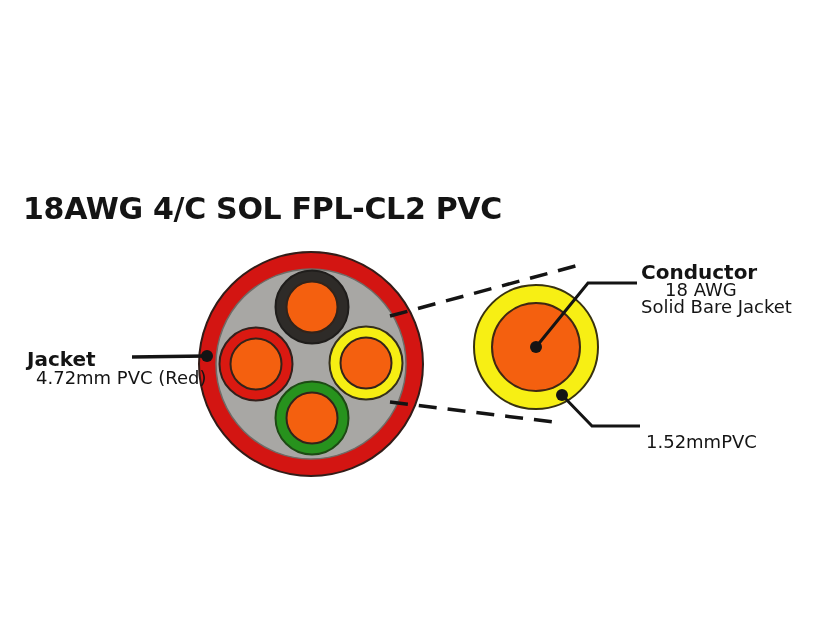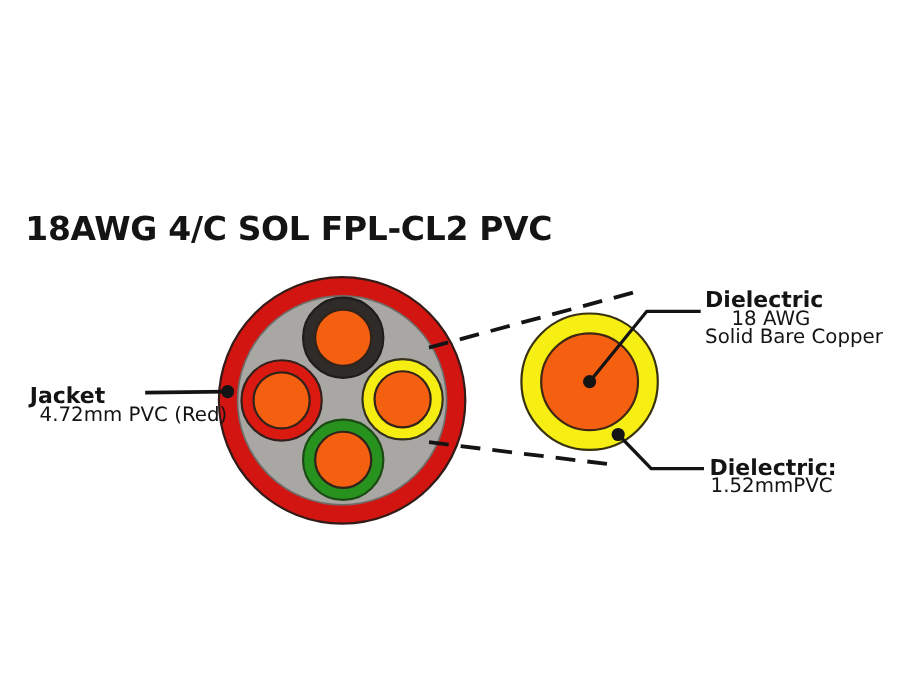--- a/index.html
+++ b/index.html
@@ -96,20 +96,19 @@
 
     <g>
       <polyline points="640,426 592,426 562,395" fill="none" stroke-width="3" stroke="#141414"></polyline>
       <circle cx="562" cy="395" r="6" fill="#141414"></circle>
     </g>
   </svg>
 
   <div class="txt callout-heading jacket-heading">Jacket</div>
   <div class="txt callout-detail jacket-detail">4.72mm PVC (Red)</div>
 
-  <div class="txt callout-heading conductor-heading">Dielectric</div>
+  <div class="txt callout-heading conductor-heading">Conductor</div>
   <div class="txt callout-detail conductor-line1">18 AWG</div>
-  <div class="txt callout-detail conductor-line2">Solid Bare Copper</div>
+  <div class="txt callout-detail conductor-line2">Solid Bare Jacket</div>
 
-  <div class="txt callout-heading dielectric-heading">Dielectric:</div>
   <div class="txt callout-detail dielectric-detail">1.52mmPVC</div>
 
 </div>
 
 </body></html>

